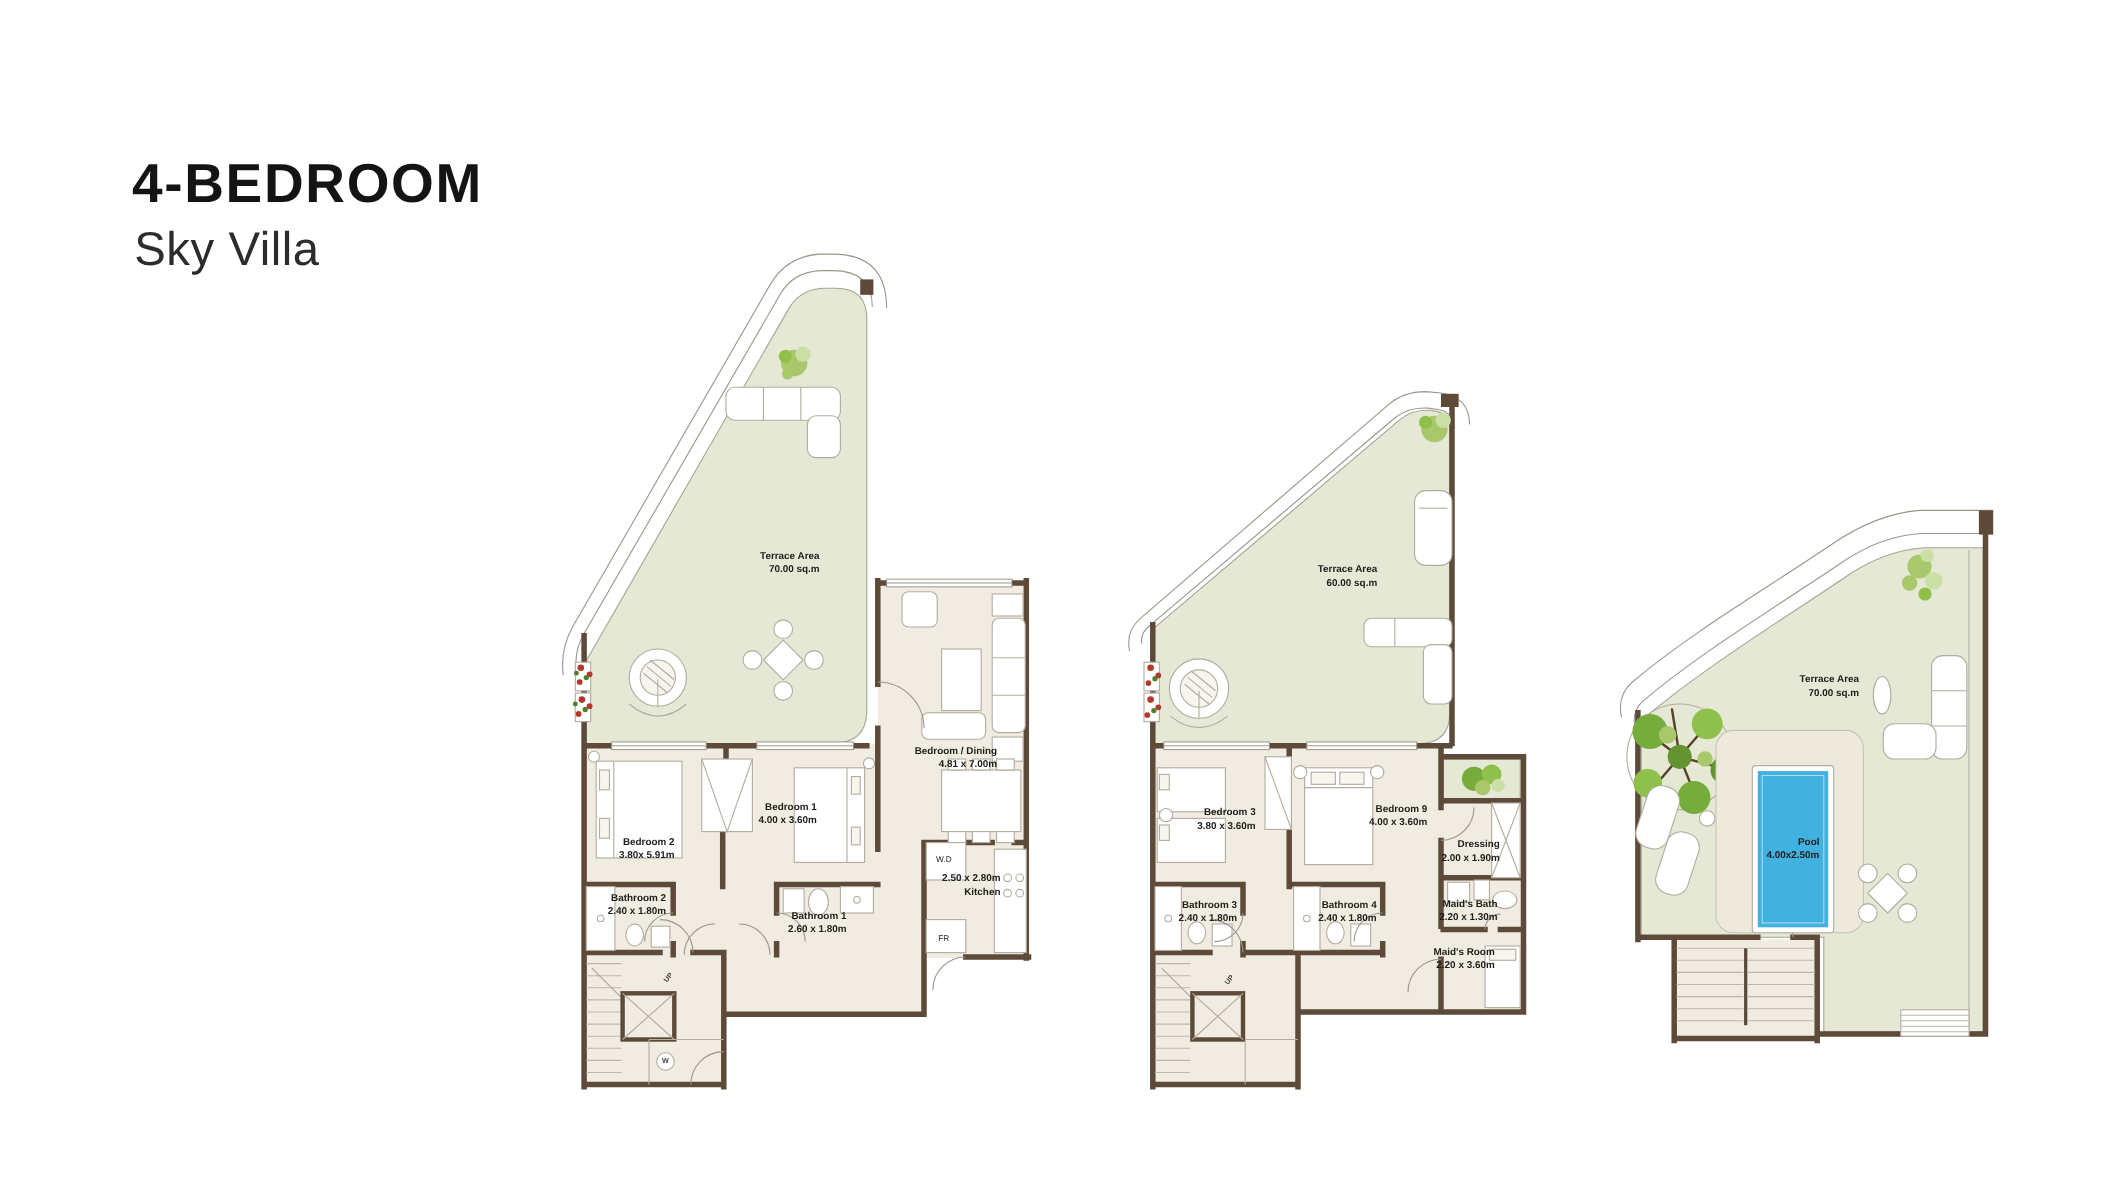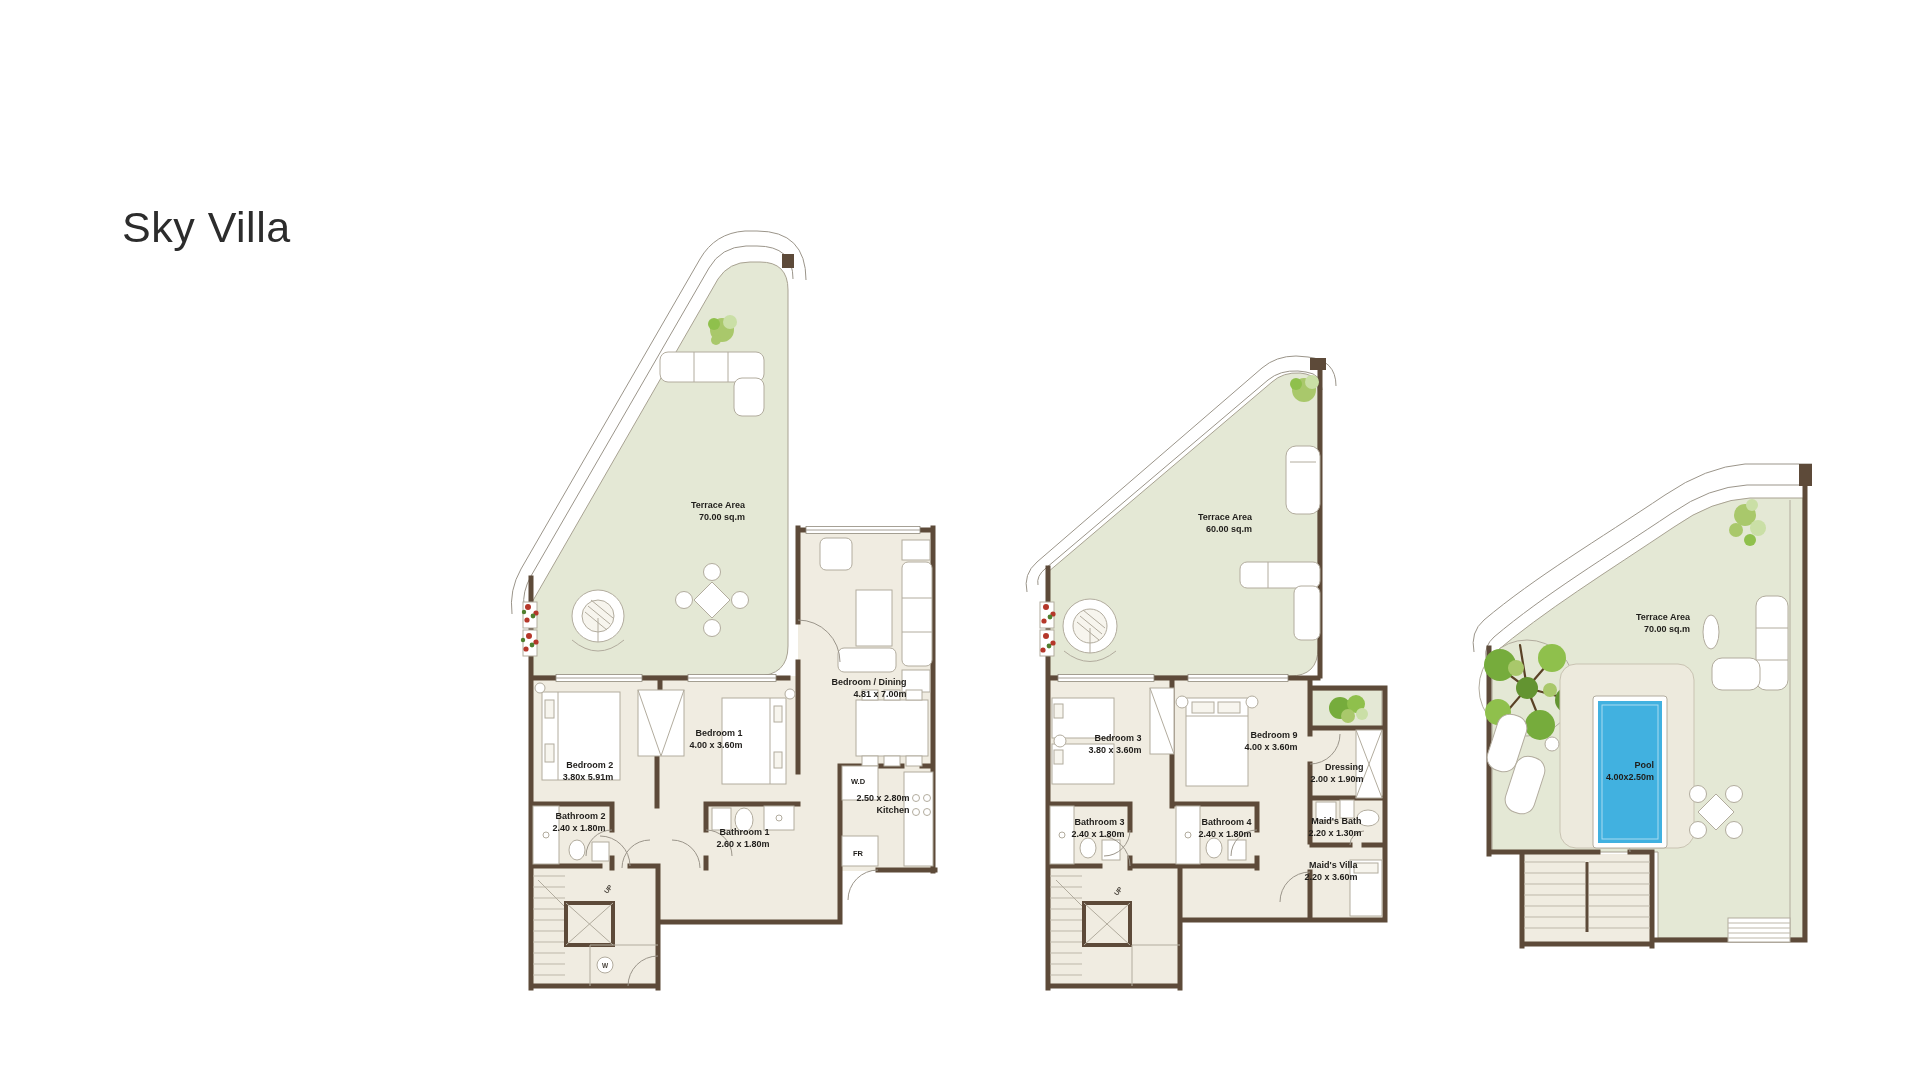--- a/index.html
+++ b/index.html
@@ -12,21 +12,21 @@
          font-family:"Liberation Sans",sans-serif;}
   #plan-svg{position:absolute;left:0;top:0;}
   .t1{position:absolute;left:120px;top:138px;font-size:50px;font-weight:700;
       letter-spacing:1.5px;color:#141414;}
   .t2{position:absolute;left:122px;top:203px;font-size:43px;font-weight:400;
       letter-spacing:.5px;color:#2c2c2c;}
   .lbl{position:absolute;transform:translate(-50%,-50%);text-align:right;
        color:var(--label-text);font-size:9px;font-weight:700;line-height:1.3;
        white-space:nowrap;}
   .lbl span{display:block;}
-  .tag{position:absolute;transform:translate(-50%,-50%);font-size:7.5px;font-weight:700;
+  .tag{position:absolute;transform:translate(-50%,-50%);font-size:7.5px;font-weight:400;
        color:var(--label-text);white-space:nowrap;}
   .up{position:absolute;transform:translate(-50%,-50%) rotate(-52deg);font-size:6.5px;
       font-weight:700;color:#4a443c;}
   .wmark{position:absolute;transform:translate(-50%,-50%);font-size:6.5px;font-weight:700;
       color:#4a443c;}
   
   .wall{stroke:var(--wall-brown);stroke-width:5;fill:none;stroke-linecap:square;}
   .wall3{stroke:var(--wall-brown);stroke-width:3;fill:none;}
   .green{fill:var(--terrace-green);stroke:#a8a292;stroke-width:1;}
   .floor{fill:var(--floor-cream);}
@@ -396,20 +396,21 @@
           <circle class="furn" cx="1734" cy="830" r="8.5"></circle>
       <polygon class="furn" points="1716,794 1734,812 1716,830 1698,812"></polygon>
     </g>
     <g>
       <rect class="furn" x="1728" y="918" width="62" height="24"></rect>
       <path class="tread" d="M 1728,923 H 1790 M 1728,928 H 1790 M 1728,933 H 1790 M 1728,938 H 1790"></path>
     </g>
   </g>
 </svg>
 
+<div class="t1">4-BEDROOM</div>
 <div class="t2">Sky Villa</div>
 
 <div class="lbl" style="left:718px;top:512px">
   <span>Terrace Area</span>
       <span>70.00 sq.m</span>
     </div>
 <div class="lbl" style="left:588px;top:772px">
   <span>Bedroom 2</span>
       <span>3.80x 5.91m</span>
     </div>
@@ -460,21 +461,21 @@
     </div>
 <div class="lbl" style="left:1225px;top:829px">
   <span>Bathroom 4</span>
       <span>2.40 x 1.80m</span>
     </div>
 <div class="lbl" style="left:1335px;top:828px">
   <span>Maid's Bath</span>
       <span>2.20 x 1.30m</span>
     </div>
 <div class="lbl" style="left:1331px;top:872px">
-  <span>Maid's Villa</span>
+  <span>Maid's Room</span>
       <span>2.20 x 3.60m</span>
     </div>
 <div class="up" style="left:1118px;top:891px">UP</div>
 
 <div class="lbl" style="left:1663px;top:624px">
   <span>Terrace Area</span>
       <span>70.00 sq.m</span>
     </div>
 <div class="lbl" style="left:1630px;top:772px">
   <span>Pool</span>

